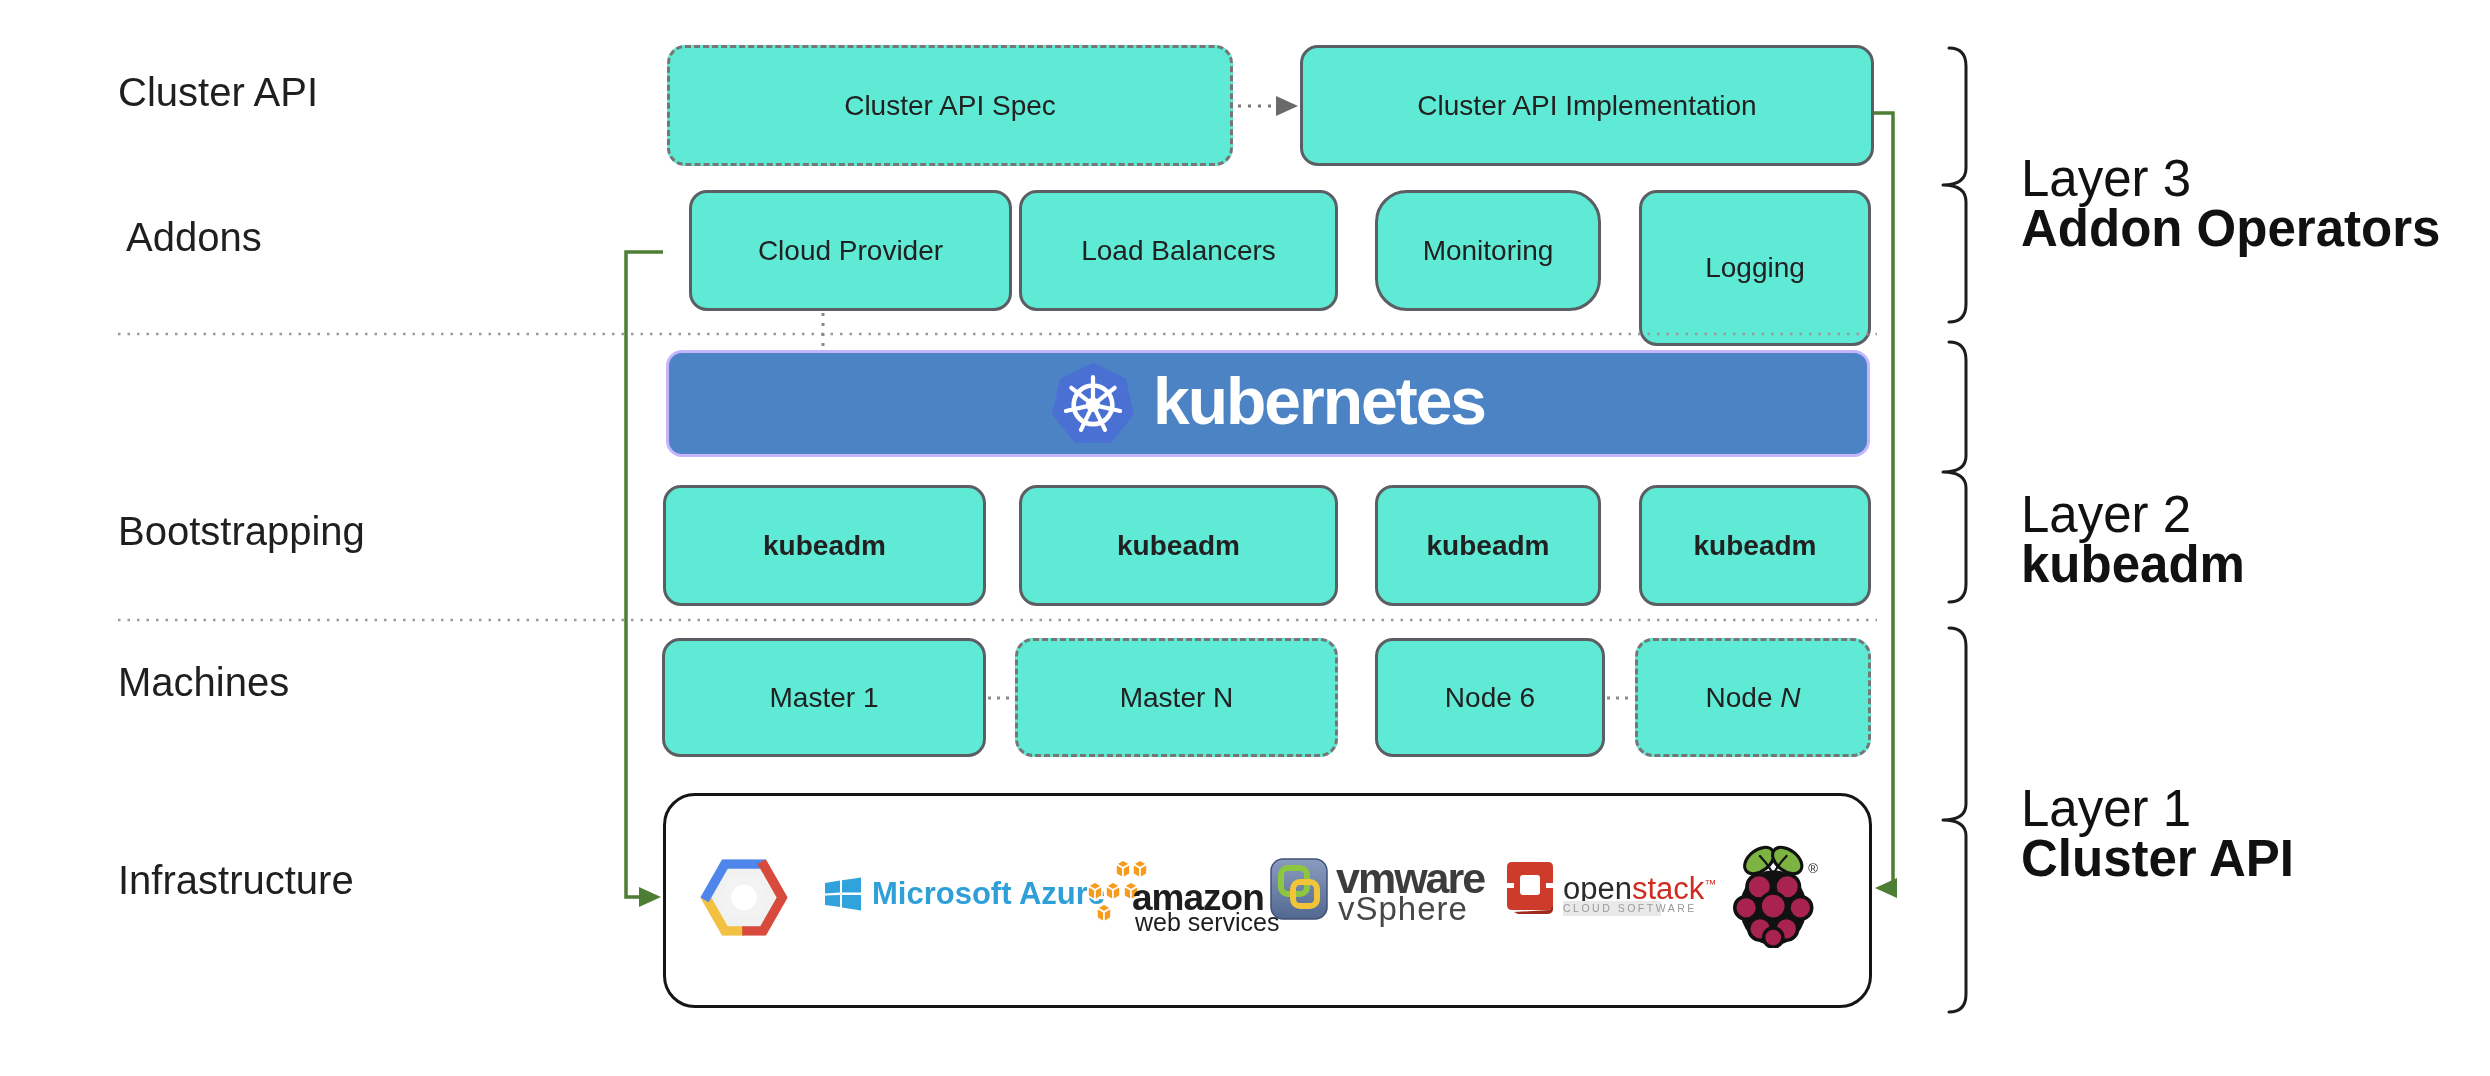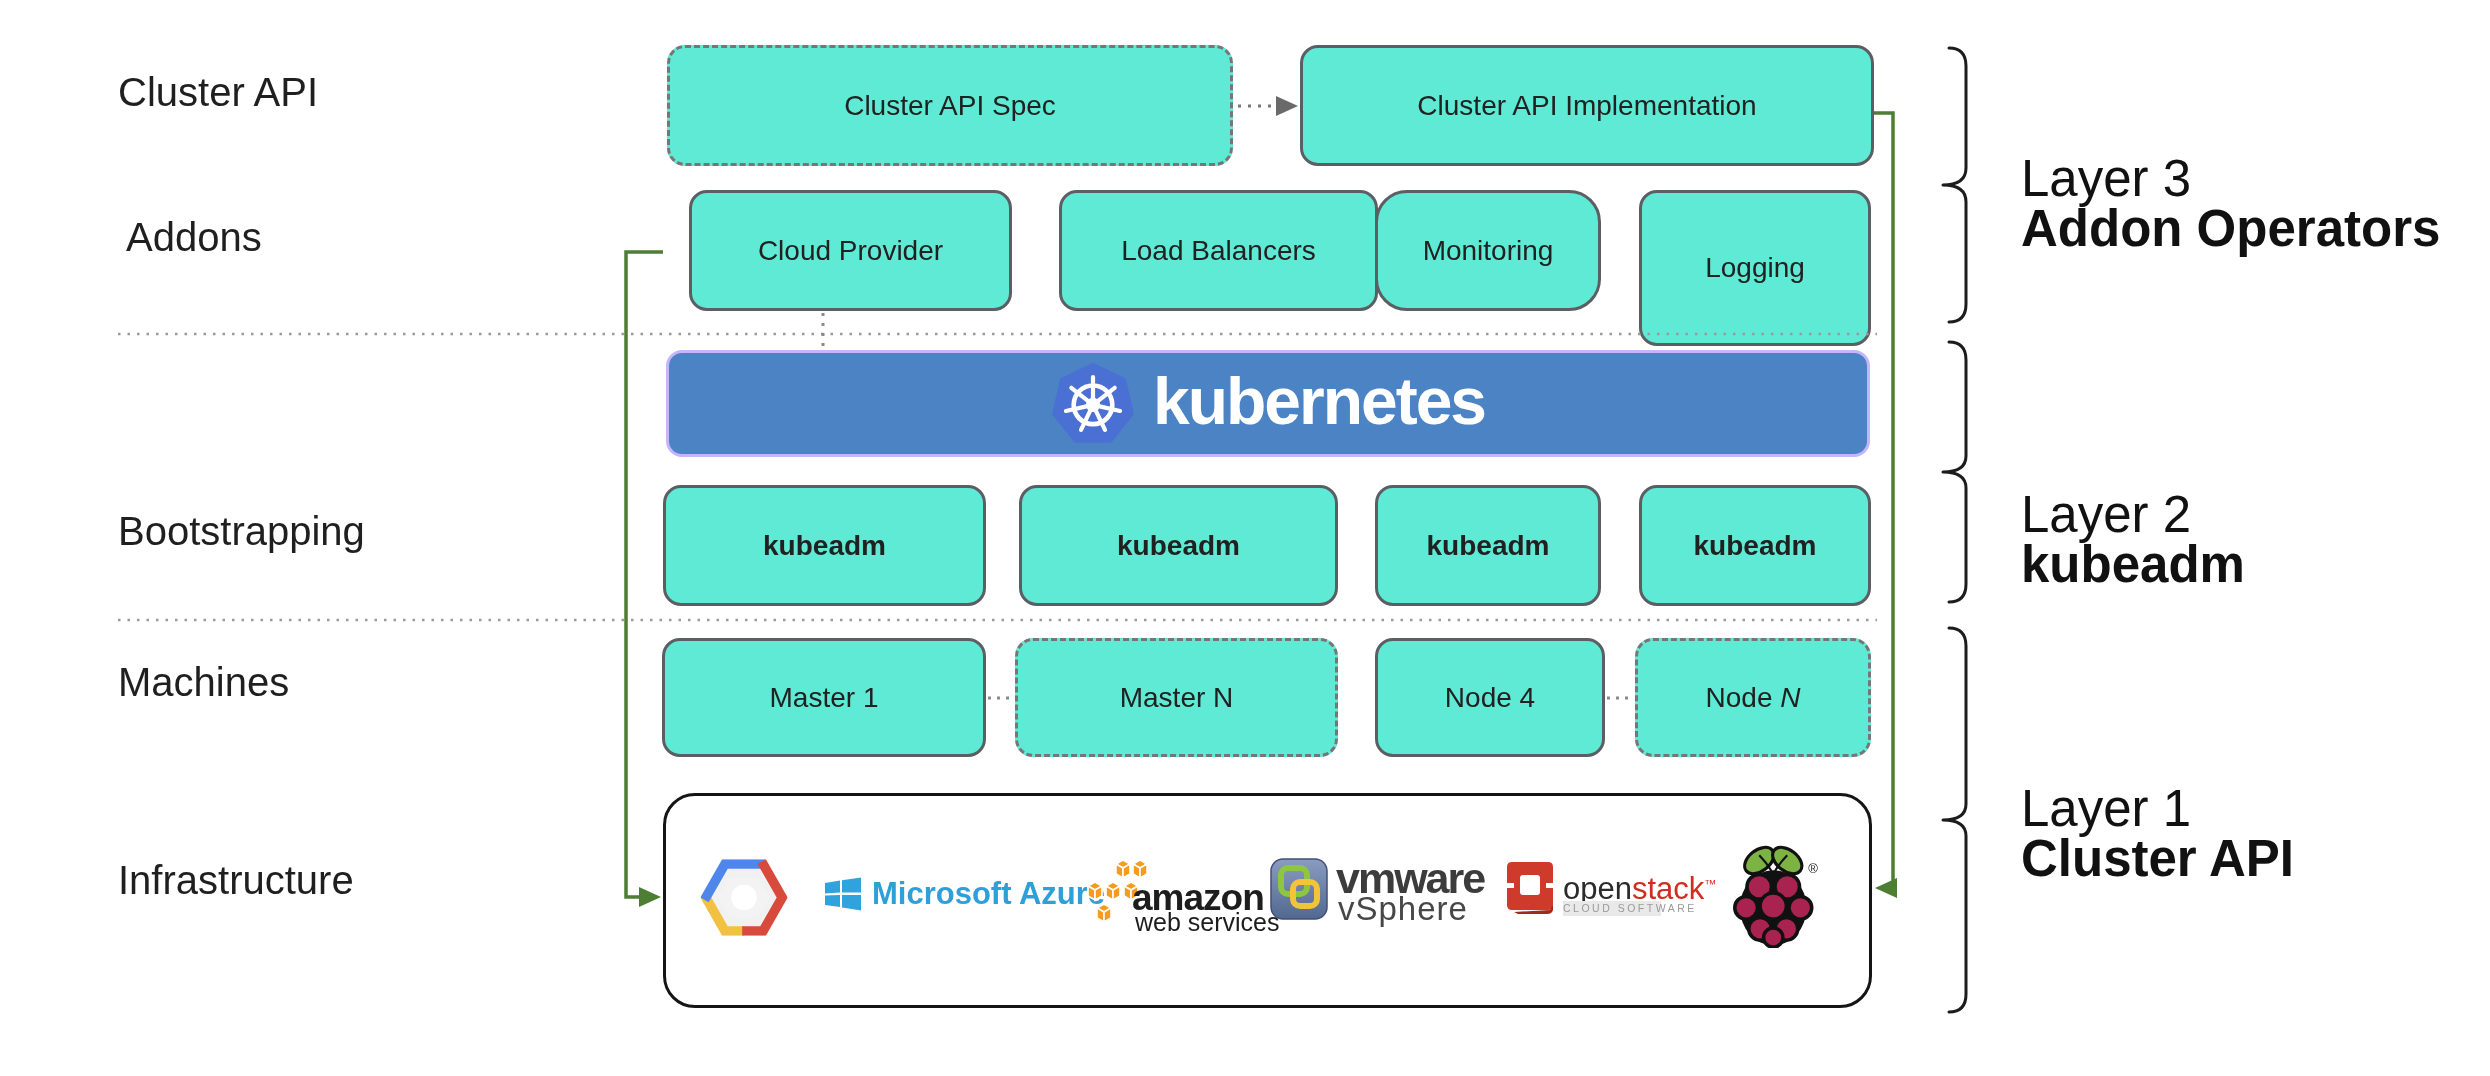--- a/index.html
+++ b/index.html
@@ -66,21 +66,21 @@
   <div class="node dashed" style="left:667px;top:45px;width:566px;height:121px;">
     <span>Cluster API Spec</span>
   </div>
   <div class="node" style="left:1300px;top:45px;width:574px;height:121px;">
     <span>Cluster API Implementation</span>
   </div>
 
   <div class="node" style="left:689px;top:190px;width:323px;height:121px;">
     <span>Cloud Provider</span>
   </div>
-  <div class="node" style="left:1019px;top:190px;width:319px;height:121px;margin-left:40px;">
+  <div class="node" style="left:1019px;top:190px;width:319px;height:121px;">
     <span>Load Balancers</span>
   </div>
   <div class="node" style="left:1375px;top:190px;width:226px;height:121px;border-radius:32px;">
     <span>Monitoring</span>
   </div>
   <div class="node" style="left:1639px;top:190px;width:232px;height:156px;">
     <span>Logging</span>
   </div>
 
   <div id="banner">
@@ -114,21 +114,21 @@
     <span>kubeadm</span>
   </div>
 
   <div class="node" style="left:662px;top:638px;width:324px;height:119px;">
     <span>Master 1</span>
   </div>
   <div class="node dashed" style="left:1015px;top:638px;width:323px;height:119px;">
     <span>Master N</span>
   </div>
   <div class="node" style="left:1375px;top:638px;width:230px;height:119px;">
-    <span>Node 4</span>
+    <span>Node 6</span>
   </div>
   <div class="node dashed" style="left:1635px;top:638px;width:236px;height:119px;">
     <span><span>Node </span><span class="it">N</span></span>
   </div>
 
   <div id="infra-box"></div>
 
   <svg class="abs" style="left:698px;top:852px;" width="92" height="91" viewBox="0 0 100 100">
     <defs>
         <clipPath id="gcpHex">

